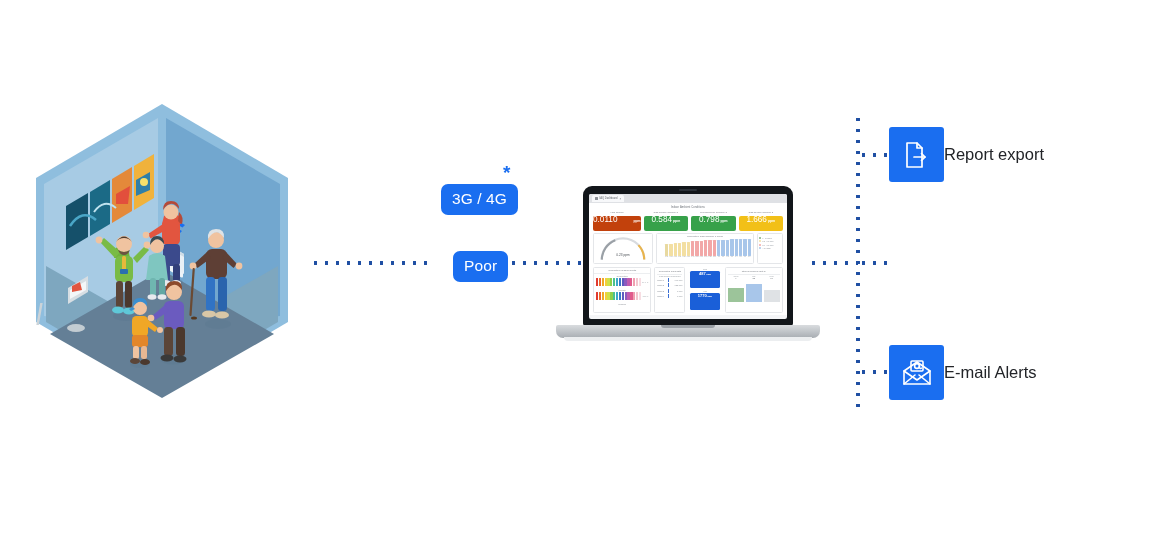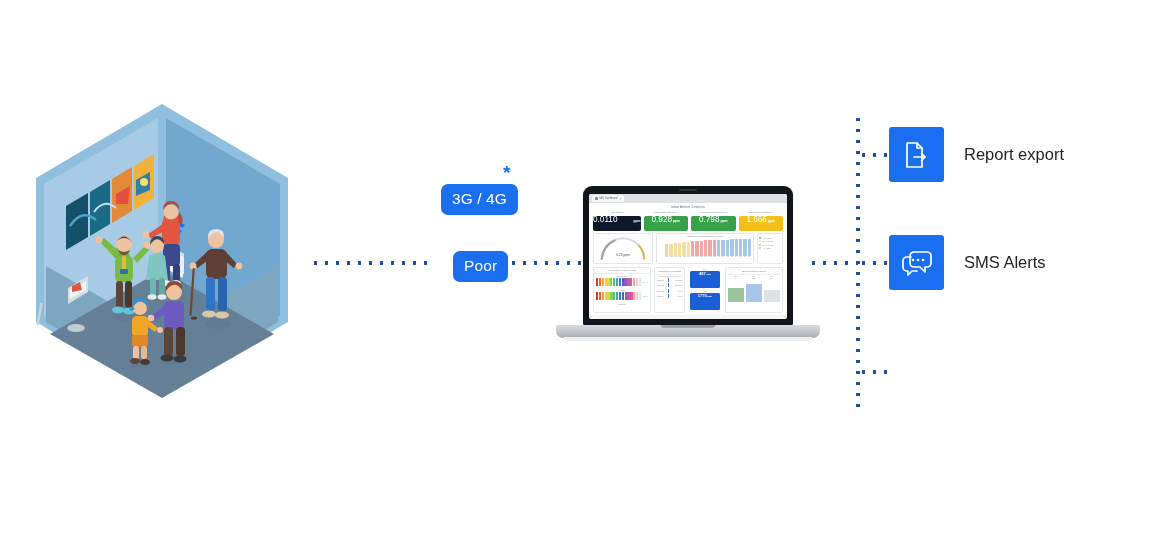--- a/index.html
+++ b/index.html
@@ -111,21 +111,21 @@
   .kpi-label {
     font-size: 2.4px; color: #7a7f86; text-align: center; margin-bottom: 1.5px;
     white-space: nowrap; overflow: hidden;
   }
   .kpi-box {
     border-radius: 2px; height: 15px; display: flex;
     align-items: baseline; justify-content: center; gap: 1px; color: #fff;
   }
   .kpi-val { font-size: 8.2px; font-weight: 400; line-height: 1; }
   .kpi-unit { font-size: 3.4px; font-weight: 700; }
-  .kpi-blue   { background: #0f172a; gap: 16px; }
+  .kpi-blue   { background: #c2410c; gap: 16px; }
   .kpi-green  { background: #37a14a; }
   .kpi-yellow { background: #f2c018; color: #fff; }
 
   .panel { background:#fff; border:.4px solid #e4e6e9; border-radius:1.5px; }
   .panel-head {
     font-size: 2.4px; color: #7a7f86; text-align: center; padding: 1px 0 1px 0;
     border-bottom: .4px solid #eceef0; white-space: nowrap; overflow: hidden;
   }
   .row2 { display: flex; gap: 3px; margin-top: 2.5px; }
   #gauge-panel { width: 60px; padding: 2px 2px 1px; }
@@ -171,21 +171,21 @@
 
   #minibar-panel { width: 60px; padding: 1px 2px; }
   .mb-head { display: flex; gap: 1px; }
   .mb-head span { flex: 1; font-size: 1.9px; color: #9aa0a6; text-align: center; }
   .mb-nums { display: flex; gap: 1px; }
   .mb-nums span { flex: 1; font-size: 2.2px; color: #6b7077; text-align: center; }
   .mb-bars { display: flex; gap: 1.5px; align-items: flex-end; height: 22px; margin-top: 1px; }
   .mb-bars i { flex: 1; display: block; border-radius: .3px; }
 
   
-  .out-item { position: absolute; display: flex; align-items: center; gap: 20px; }
+  .out-item { position: absolute; display: flex; align-items: center; }
   #out-1 { left: 889px; top: 127px; }
   #out-2 { left: 889px; top: 235px; }
   #out-3 { left: 889px; top: 345px; }
   .out-icon {
     width: 55px; height: 55px; background: #1a6ef0; border-radius: 3px;
     display: flex; align-items: center; justify-content: center; flex: none;
   }
   .out-label { font-size: 16.5px; color: #222428; white-space: nowrap; }
 </style>
 </head>
@@ -369,21 +369,21 @@
             <div class="kpi">
               <div class="kpi-label">VOC Sensor</div>
               <div class="kpi-box kpi-blue">
                 <span class="kpi-val">0.0110</span>
                 <span class="kpi-unit">ppm</span>
               </div>
             </div>
             <div class="kpi">
               <div class="kpi-label">CO2 Sensor Channel 1</div>
               <div class="kpi-box kpi-green">
-                <span class="kpi-val">0.928</span>
+                <span class="kpi-val">0.584</span>
                 <span class="kpi-unit">ppm</span>
               </div>
             </div>
             <div class="kpi">
               <div class="kpi-label">Formaldehyde Channel 2</div>
               <div class="kpi-box kpi-green">
                 <span class="kpi-val">0.798</span>
                 <span class="kpi-unit">ppm</span>
               </div>
             </div>
@@ -606,27 +606,28 @@
       <svg width="30" height="30" viewBox="0 0 30 30" fill="none" stroke="#fff" stroke-width="1.7" stroke-linecap="round" stroke-linejoin="round">
         <path d="M5,3 h10 l5,5 v19 h-15 z"></path>
         <path d="M15,3 v5 h5"></path>
         <path d="M12,17 h11"></path>
         <path d="M19.5,13.5 L23,17 L19.5,20.5"></path>
       </svg>
     </div>
     <div class="out-label">Report export</div>
   </div>
 
-  <div class="out-item" id="out-2">
+
+  <div class="out-item" id="out-3">
     <div class="out-icon">
-      <svg width="32" height="30" viewBox="0 0 32 30" fill="none" stroke="#fff" stroke-width="1.7" stroke-linecap="round" stroke-linejoin="round">
-        <path d="M13,4 h13 a4,4 0 0 1 4,4 v7 a4,4 0 0 1 -4,4 h-2 l0,5 l-5,-5 h-6 a4,4 0 0 1 -4,-4 v-7 a4,4 0 0 1 4,-4 z"></path>
-        <path d="M10,9 h-4 a4,4 0 0 0 -4,4 v6 a4,4 0 0 0 4,4 h1 l0,4 l4,-4 h5"></path>
-        <circle cx="12" cy="12" r="1.3" fill="#fff" stroke="none"></circle>
-        <circle cx="17" cy="12" r="1.3" fill="#fff" stroke="none"></circle>
-        <circle cx="22" cy="12" r="1.3" fill="#fff" stroke="none"></circle>
+      <svg width="32" height="30" viewBox="0 0 32 30" fill="none" stroke="#fff" stroke-width="1.6" stroke-linecap="round" stroke-linejoin="round">
+        <path d="M3,13 v13 h26 v-13 l-13,-9 z"></path>
+        <path d="M3,26 l11,-9 M29,26 l-11,-9"></path>
+        <path d="M3,13 l13,9 l13,-9"></path>
+        <rect x="10" y="3" width="12" height="10" rx="1"></rect>
+        <circle cx="16" cy="8" r="2.4"></circle>
+        <path d="M18.4,8 v1.6 a1.3,1.3 0 0 0 2,0.6"></path>
       </svg>
     </div>
-    <div class="out-label">SMS Alerts</div>
+    <div class="out-label">E-mail Alerts</div>
   </div>
 
-
 </div>
 
 </body></html>

